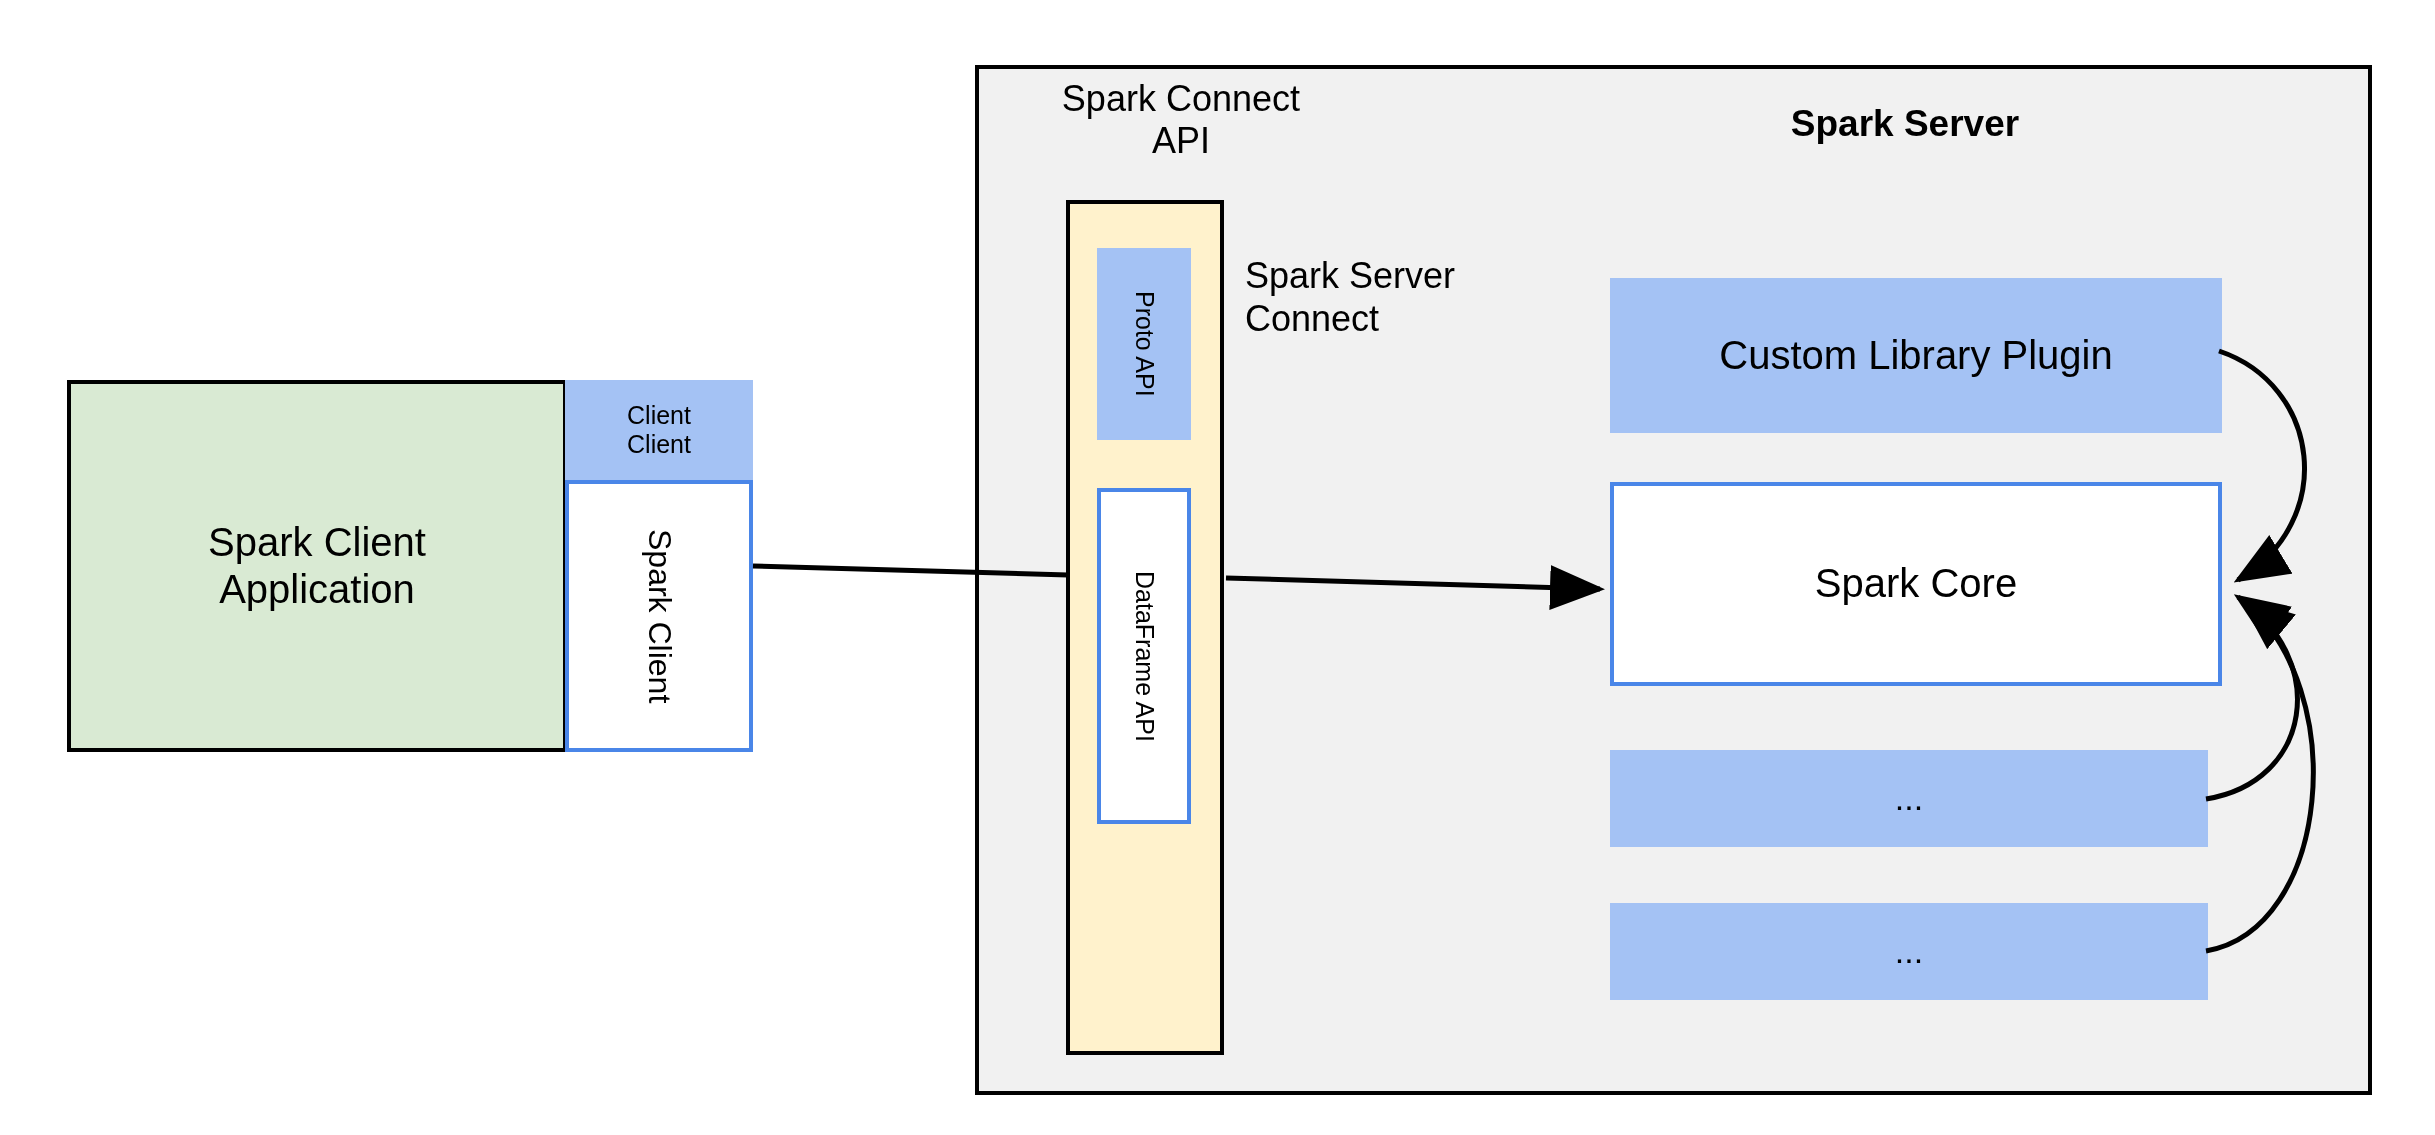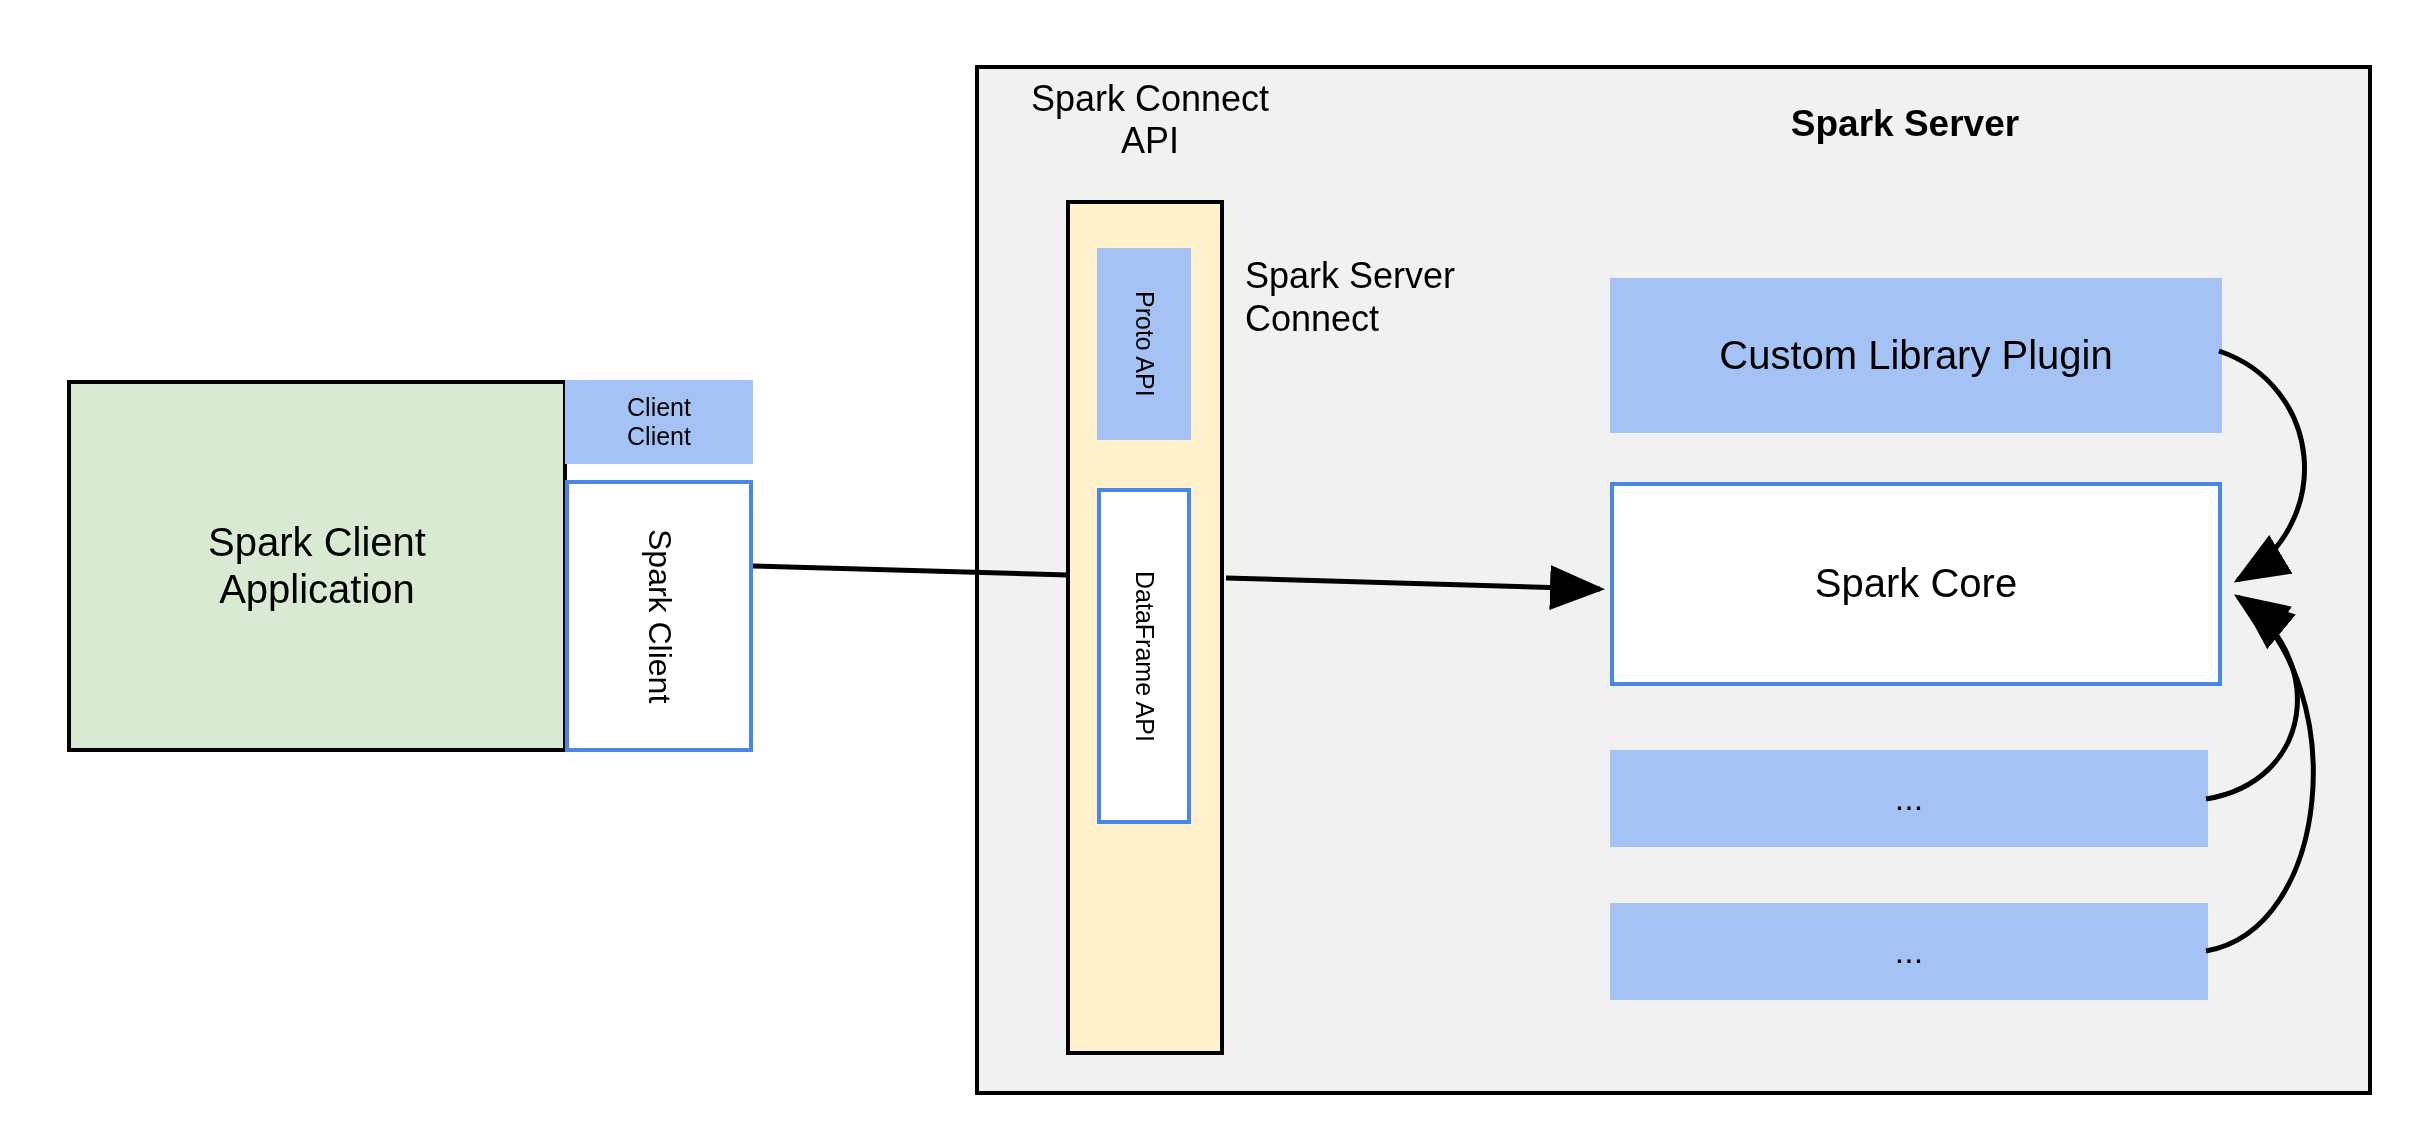--- a/index.html
+++ b/index.html
@@ -42,21 +42,21 @@
     border: 4px solid #000000;
     font-size: 40px;
     z-index: 2;
   }
   #client-app .label { padding: 0 14px; }
 
   #client-package {
     left: 565px;
     top: 380px;
     width: 188px;
-    height: 84px;
+    height: 100px;
     background: #a4c2f4;
     border: 2px solid #a4c2f4;
     font-size: 25px;
     z-index: 3;
   }
 
   #spark-client {
     left: 565px;
     top: 480px;
     width: 188px;
@@ -96,20 +96,21 @@
     z-index: 4;
   }
 
   #spark-connect-label {
     left: 1000px;
     top: 65px;
     width: 300px;
     height: 110px;
     font-size: 36px;
     z-index: 4;
+    justify-content: flex-end;
   }
 
   #spark-server-lib-label {
     left: 1245px;
     top: 240px;
     width: 330px;
     height: 115px;
     justify-content: flex-start;
     text-align: left;
     font-size: 36px;

